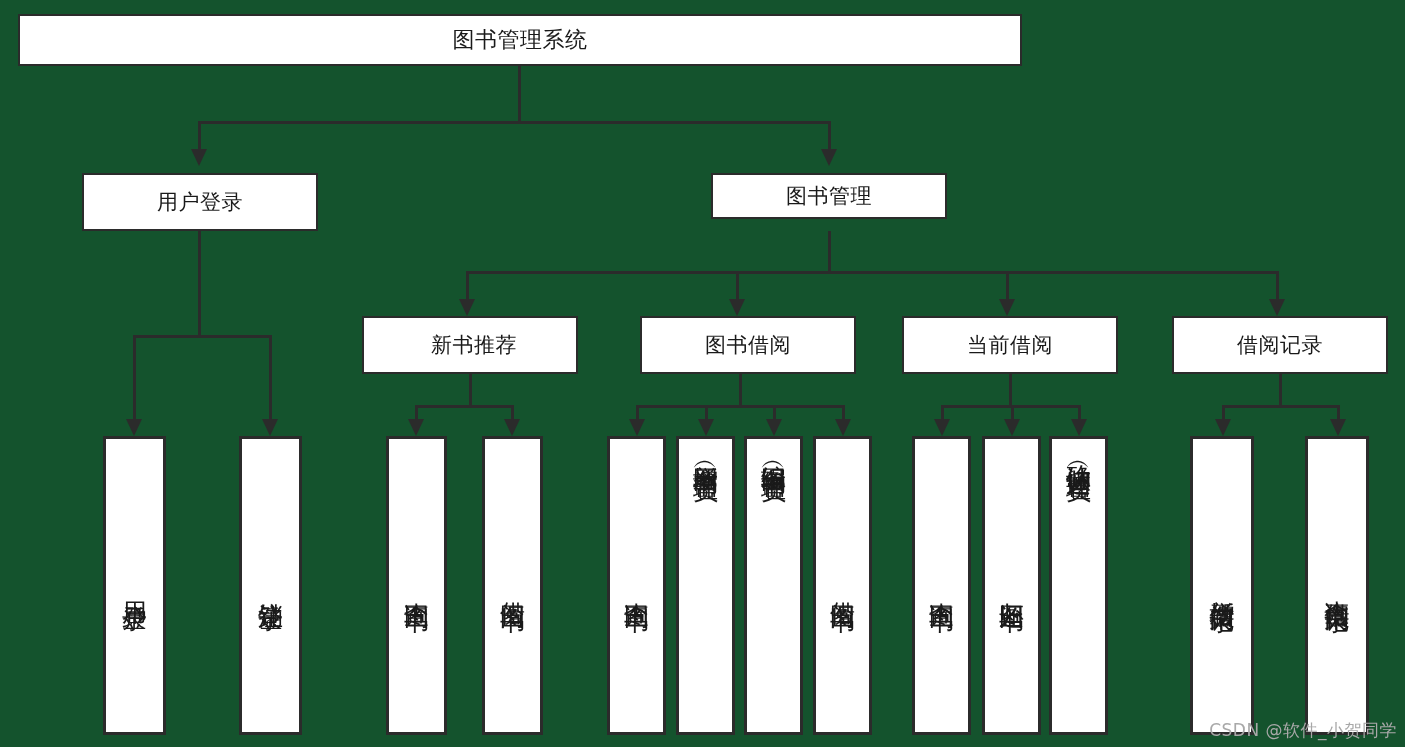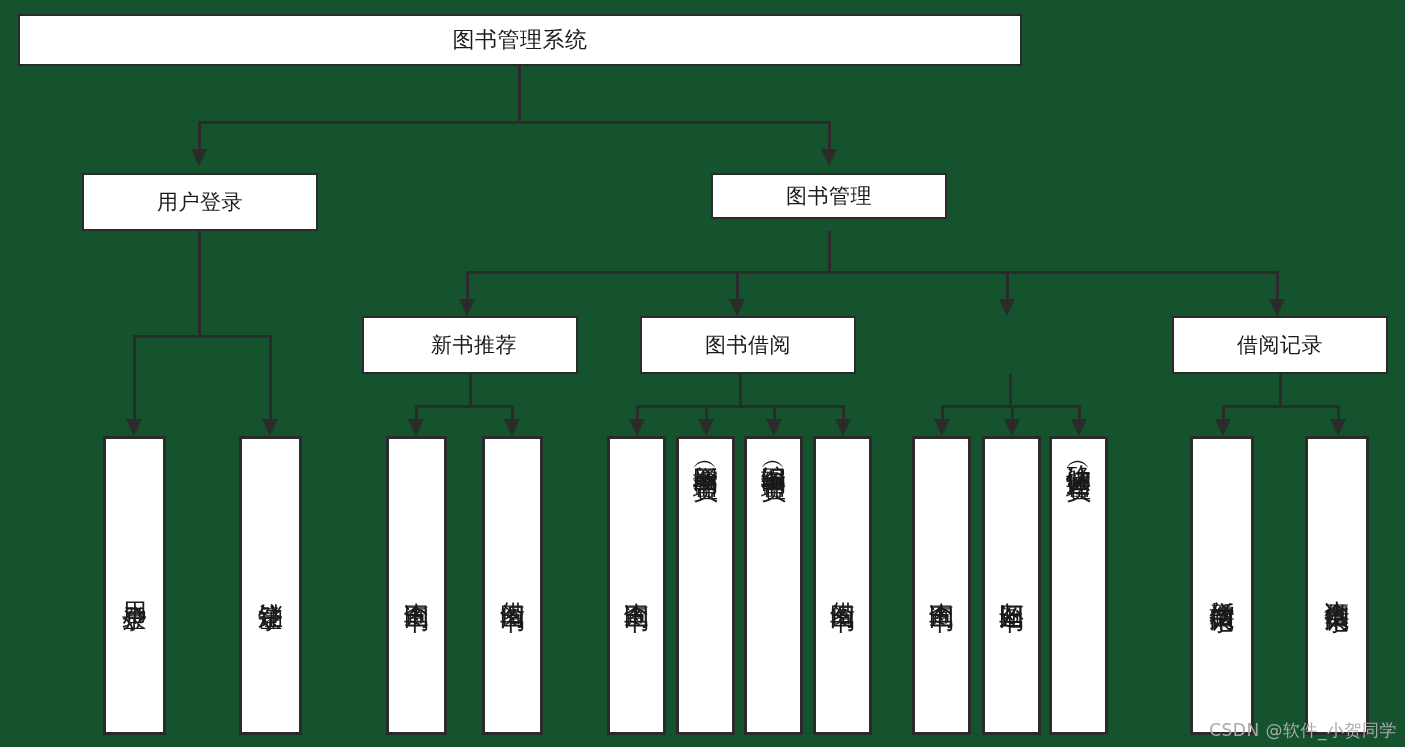--- a/index.html
+++ b/index.html
@@ -141,20 +141,23 @@
   <div class="arrow" style="left:999px; top:299px;"></div>
   <div class="vline" style="left:1276px; top:271px; height:28px;"></div>
   <div class="arrow" style="left:1269px; top:299px;"></div>
 
   <div class="node" id="node-new-book-rec">
     <span class="label">新书推荐</span>
   </div>
   <div class="node" id="node-book-borrow">
     <span class="label">图书借阅</span>
   </div>
+  <div class="node" id="node-current-loan">
+    <span class="label">当前借阅</span>
+  </div>
   <div class="node" id="node-loan-record">
     <span class="label">借阅记录</span>
   </div>
 
   <div class="vline" style="left:469px; top:374px; height:31px;"></div>
   <div class="hline" style="left:415px; top:405px; width:99px;"></div>
   <div class="vline" style="left:415px; top:405px; height:14px;"></div>
   <div class="arrow" style="left:408px; top:419px;"></div>
   <div class="vline" style="left:511px; top:405px; height:14px;"></div>
   <div class="arrow" style="left:504px; top:419px;"></div>

